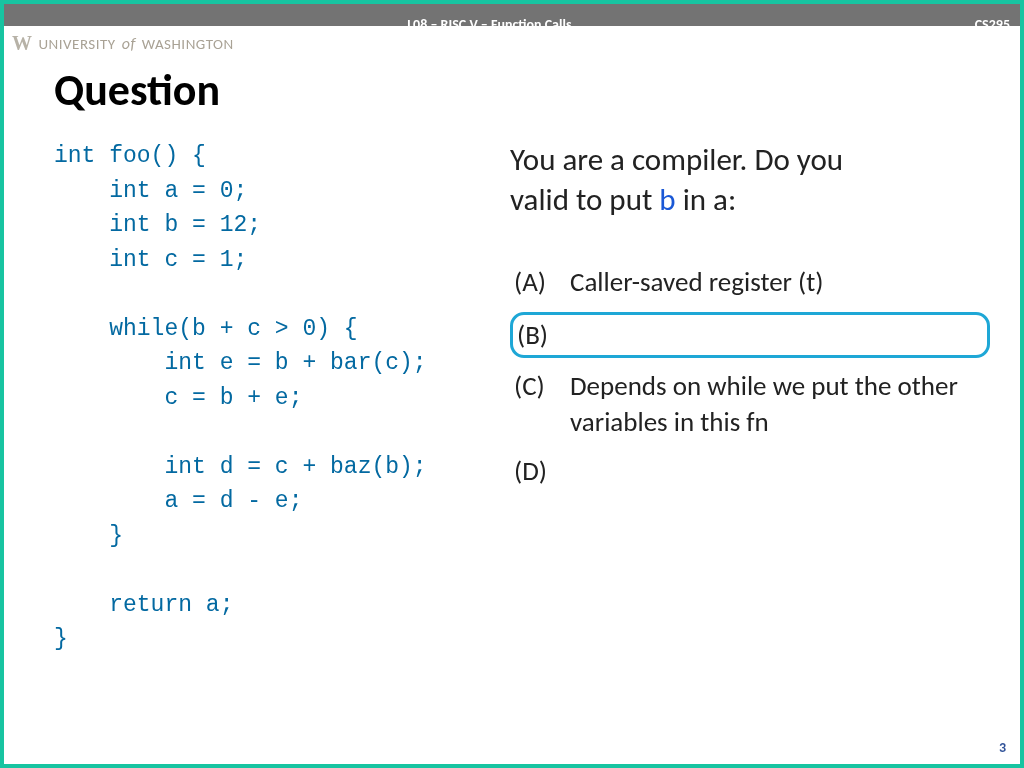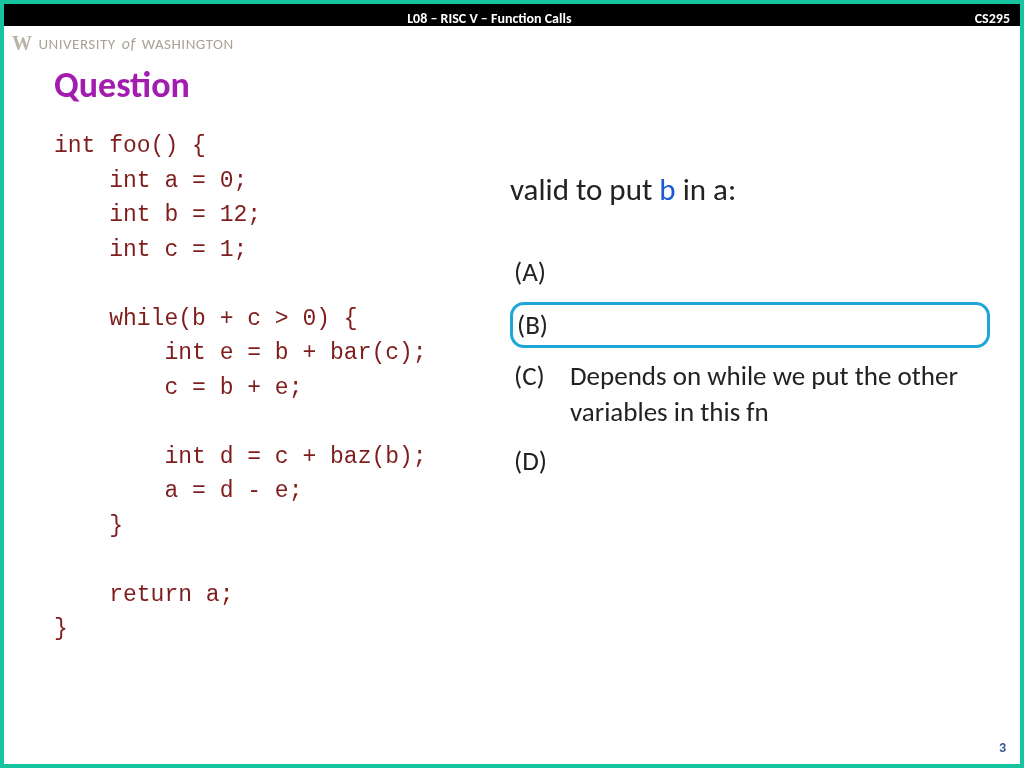--- a/index.html
+++ b/index.html
@@ -11,26 +11,26 @@
       font-family: Calibri, Arial, sans-serif;
       overflow: hidden;
     }
     .slide {
       width: 100%;
       height: 100%;
       background: white;
       position: relative;
     }
     .topbar {
-      background: #000000;
+      background: #737373;
       color: white;
       display: flex;
       font-weight: bold;
       font-size: 14px;
-      padding: 6px 10px 2px 0;
+      padding: 12px 10px 2px 0;
       height: 22px;
       line-height: 18px;
     }
     .topbar-center { flex: 1; text-align: center; }
     .topbar-right { }
     .university {
       display: flex;
       align-items: center;
       gap: 6px;
       color: #a9a295;
@@ -39,36 +39,36 @@
       letter-spacing: 0.5px;
     }
     .university .w-logo {
       font-family: Georgia, serif;
       font-size: 20px;
       font-weight: bold;
       color: #b7b2a7;
     }
     .university .of { font-style: italic; font-size: 16px; text-transform: none; }
     .title {
-      color: #a21caf;
-      font-size: 36px;
+      color: #000000;
+      font-size: 44px;
       font-weight: bold;
       padding: 8px 0 0 50px;
     }
     .content {
       display: flex;
       padding: 22px 30px 0 50px;
       gap: 26px;
     }
     .code {
       font-family: "Courier New", monospace;
       font-size: 23px;
       line-height: 1.5;
       white-space: pre;
-      color: #7f1d1d;
+      color: #0369a1;
       flex: 0 0 430px;
     }
     .right {
       flex: 1;
       font-size: 28px;
       line-height: 1.35;
       color: #222;
     }
     .prompt {
       font-size: 31px;
@@ -130,27 +130,28 @@
 
         int d = c + baz(b);
         a = d - e;
     }
 
     return a;
 }</div>
 
     <div class="right">
       <div class="prompt">
-        <br>
+        <span>You are a compiler. Do you</span><br>
         <span>valid to put </span><span class="var-b">b</span><span> in a:</span>
       </div>
 
       <div class="opts">
         <div class="opt">
           <div class="letter">(A)</div>
+          <div class="text">Caller-saved register (t)</div>
         </div>
         <div class="opt highlighted">
           <div class="letter">(B)</div>
         </div>
         <div class="opt">
           <div class="letter">(C)</div>
           <div class="text">Depends on while we put the other variables in this fn</div>
         </div>
         <div class="opt">
           <div class="letter">(D)</div>

